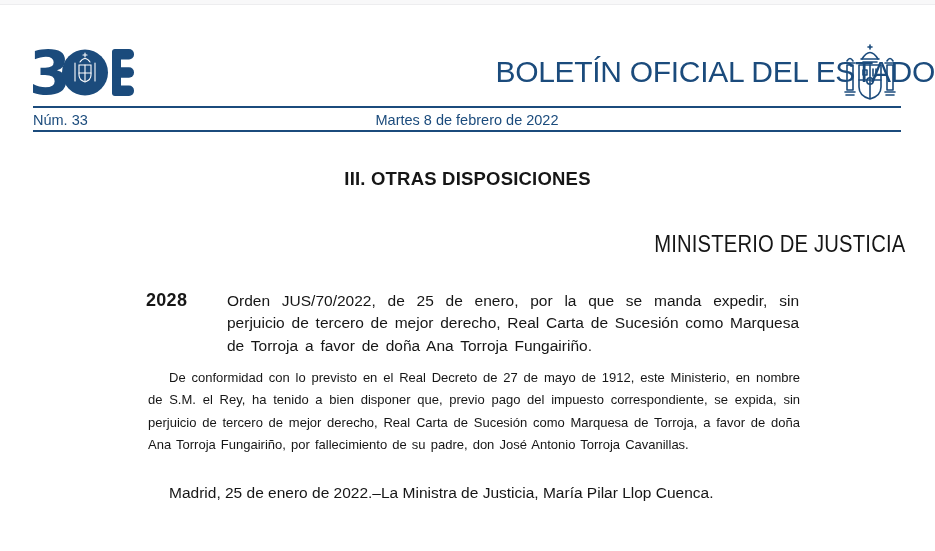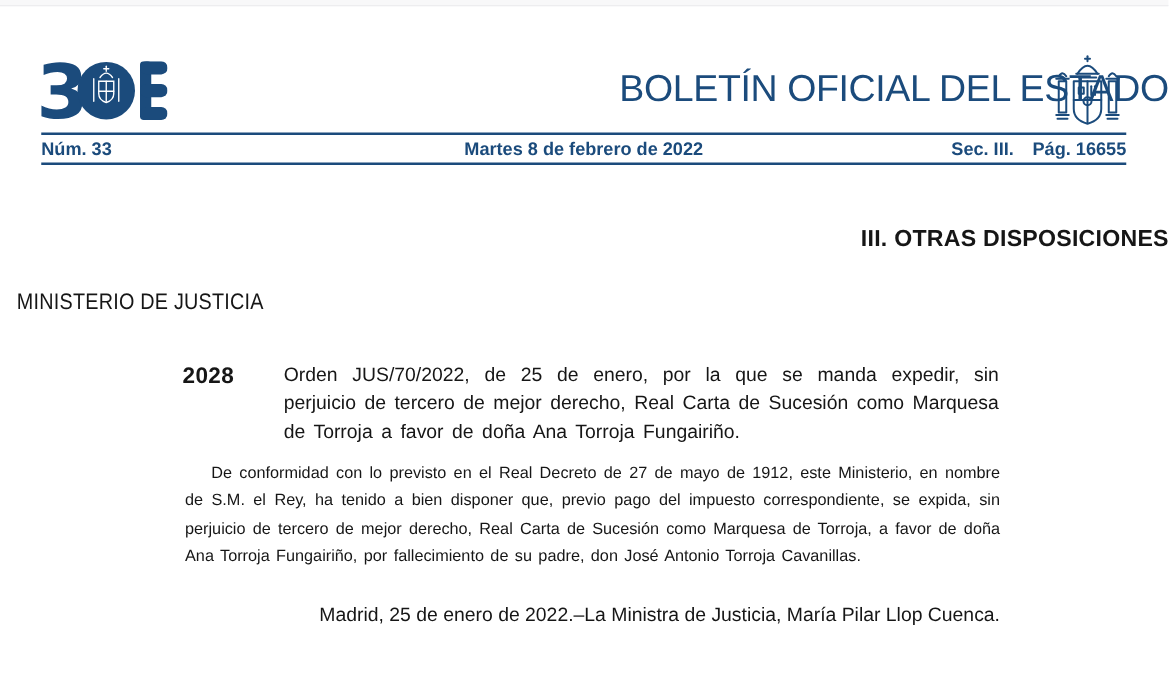--- a/index.html
+++ b/index.html
@@ -53,43 +53,43 @@
   .rule-1{top:106px;}
   .rule-2{top:130px;}
   .subheader{
     position:absolute;
     left:33px;top:110px;width:868px;height:19px;
     display:grid;
     grid-template-columns:1fr auto 1fr;
     align-items:center;
     color:var(--boe-blue);
     font-size:14.5px;
-    font-weight:bold;
+    font-weight:normal;
     gap:12px;
   }
   .subheader .sh-left{text-align:left;}
   .subheader .sh-center{text-align:right;}
   .subheader .sh-right{text-align:right;}
   .subheader .sh-right .sec{margin-right:15px;}
   
   .section-heading{
     position:absolute;
-    left:0;right:0;top:180px;
-    text-align:right;
+    left:0;right:0;top:168px;
+    text-align:center;
     color:var(--ink);
     font-size:18.5px;
     font-weight:bold;
     letter-spacing:0.2px;
   }
   .ministry-heading{
     position:absolute;
-    left:0;right:0;top:231px;
-    text-align:left;
-    color:var(--ink);
-    font-size:18px;
+    left:0;right:12px;top:231px;
+    text-align:right;
+    color:var(--ink);
+    font-size:23px;
     font-weight:400;
   }
   .ministry-heading .condensed{
     display:inline-block;
     transform:scaleX(0.88);
     transform-origin:center;
     letter-spacing:0.2px;
   }
   
   .record-number{
@@ -120,21 +120,20 @@
     text-indent:21px;
     word-spacing:1.5px;
   }
   .record-closing{
     position:absolute;
     left:148px;top:482px;width:652px;
     color:var(--ink);
     font-size:15.5px;
     line-height:22.3px;
     text-indent:21px;
-    text-align:right;
   }
   svg .blue-fill{fill:var(--boe-blue);}
   svg .blue-line{stroke:var(--boe-blue);fill:none;stroke-width:1.6;stroke-linecap:round;stroke-linejoin:round;}
   svg .white-line{stroke:#ffffff;fill:none;stroke-width:1.1;stroke-linecap:round;}
 </style>
 </head>
 <body>
 
 <div class="page">
 
@@ -195,23 +194,20 @@
       <rect class="blue-line" x="21" y="26" width="4" height="5"></rect>
       <circle class="blue-line" cx="28" cy="37" r="3.2"></circle>
     </svg>
   </div>
 
   <div class="rule rule-1"></div>
 
   <div class="subheader">
     <span class="sh-left">Núm. 33</span>
     <span class="sh-center">Martes 8 de febrero de 2022</span>
-    <span class="sh-right">
-      <span class="sec">Sec. III.</span><span>Pág. 16655</span>
-    </span>
   </div>
 
   <div class="rule rule-2"></div>
 
   <h2 class="section-heading">III. OTRAS DISPOSICIONES</h2>
 
   <h3 class="ministry-heading">
     <span class="condensed">MINISTERIO DE JUSTICIA</span>
   </h3>
 

